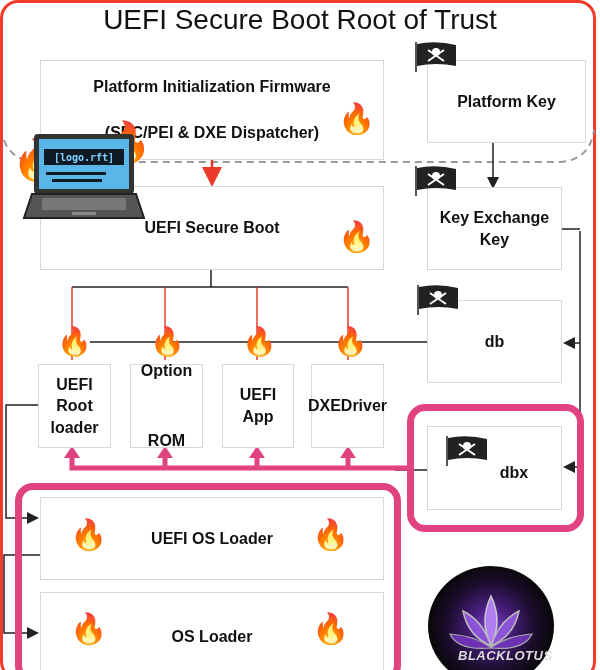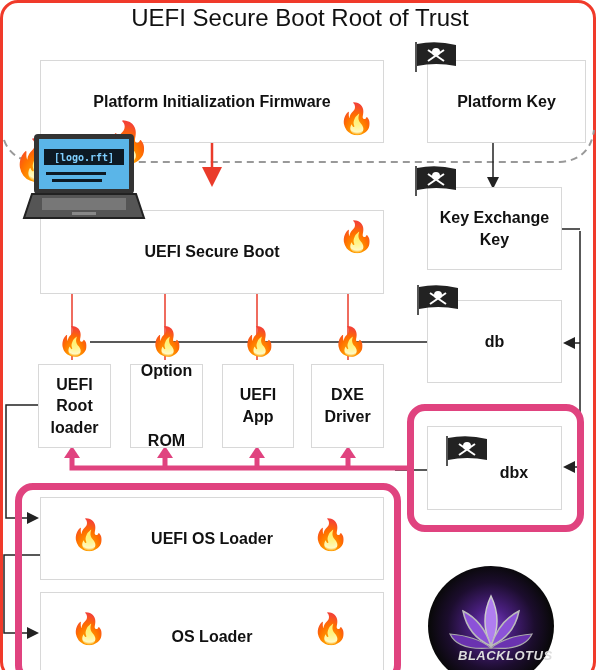--- a/index.html
+++ b/index.html
@@ -1,18 +1,18 @@
 <!DOCTYPE html>
 <html><head>
 <meta charset="utf-8">
 <style>
   html,body{margin:0;padding:0;background:#fff;}
   body{width:600px;height:670px;position:relative;overflow:hidden;font-family:"Liberation Sans","DejaVu Sans",sans-serif;}
   .frame{position:absolute;left:0;top:0;width:596px;height:680px;border:3px solid #f03a2a;border-radius:18px;box-sizing:border-box;}
-  .title{position:absolute;left:0;top:4px;width:600px;text-align:center;font-size:24px;color:#111;}
+  .title{position:absolute;left:0;top:4px;width:600px;text-align:center;font-size:28px;color:#111;}
   .box{position:absolute;border:1px solid #d8d8d8;background:#fff;display:flex;align-items:center;justify-content:center;text-align:center;font-weight:bold;color:#111;font-size:16px;line-height:1.35;box-sizing:border-box;}
   svg.lines{position:absolute;left:0;top:0;}
   .flame{position:absolute;font-size:30px;line-height:1;}
   .flame.sm{font-size:28px;}
   .flag{position:absolute;width:44px;height:30px;}
   .pinkbox{position:absolute;border:7px solid #e0437f;border-radius:18px;box-sizing:border-box;}
   .logo{position:absolute;left:428px;top:566px;width:126px;height:120px;border-radius:50%;background:radial-gradient(circle at 50% 50%,#7c3fc9 0%,#4a1f80 22%,#1c0d2e 50%,#080808 72%);}
   .logo-text{position:absolute;left:458px;top:648px;font-size:13px;font-weight:bold;font-style:italic;color:#ddd;letter-spacing:0.5px;}
   .laptop{position:absolute;left:22px;top:132px;width:125px;height:92px;}
 </style>
@@ -64,27 +64,28 @@
   <path d="M64,458 L72,446 L80,458 z" fill="#e0437f"></path>
   <path d="M157,458 L165,446 L173,458 z" fill="#e0437f"></path>
   <path d="M249,458 L257,446 L265,458 z" fill="#e0437f"></path>
   <path d="M340,458 L348,446 L356,458 z" fill="#e0437f"></path>
 
   <polyline points="38,405 6,405 6,518 36,518" fill="none" stroke="#222" stroke-width="1.5" marker-end="url(#arrBlack)"></polyline>
 
   <polyline points="40,555 4,555 4,633 36,633" fill="none" stroke="#222" stroke-width="1.5" marker-end="url(#arrBlack)"></polyline>
 </svg>
 
-<div class="box" style="left:40px;top:60px;width:344px;height:83px;flex-direction:column;gap:24px;">
+<div class="box" style="left:40px;top:60px;width:344px;height:100px;flex-direction:column;gap:24px;">
   <span>Platform Initialization Firmware</span>
+  <span>(SEC/PEI &amp; DXE Dispatcher)</span>
 </div>
 <div class="box" style="left:427px;top:60px;width:159px;height:83px;">
   <span>Platform Key</span>
 </div>
-<div class="box" style="left:40px;top:186px;width:344px;height:84px;margin-top:24px;">
+<div class="box" style="left:40px;top:186px;width:344px;height:84px;">
   <span>UEFI Secure Boot</span>
 </div>
 <div class="box" style="left:427px;top:187px;width:135px;height:83px;flex-direction:column;">
   <span>Key Exchange</span>
   <span>Key</span>
 </div>
 <div class="box" style="left:427px;top:300px;width:135px;height:83px;text-align:right;">
   <span>db</span>
 </div>
 <div class="box" style="left:427px;top:426px;width:135px;height:84px;padding-left:39px;">
@@ -97,21 +98,21 @@
   <span>loader</span>
 </div>
 <div class="box" style="left:130px;top:364px;width:73px;height:84px;flex-direction:column;gap:48px;">
   <span>Option</span>
   <span>ROM</span>
 </div>
 <div class="box" style="left:222px;top:364px;width:72px;height:84px;flex-direction:column;">
   <span>UEFI</span>
   <span>App</span>
 </div>
-<div class="box" style="left:311px;top:364px;width:73px;height:84px;flex-direction:column;">
+<div class="box" style="left:311px;top:364px;width:73px;height:84px;flex-direction:row;">
   <span>DXE</span>
   <span>Driver</span>
 </div>
 
 <div class="box" style="left:40px;top:497px;width:344px;height:83px;">
   <span>UEFI OS Loader</span>
 </div>
 <div class="box" style="left:40px;top:592px;width:344px;height:90px;">
   <span>OS Loader</span>
 </div>

